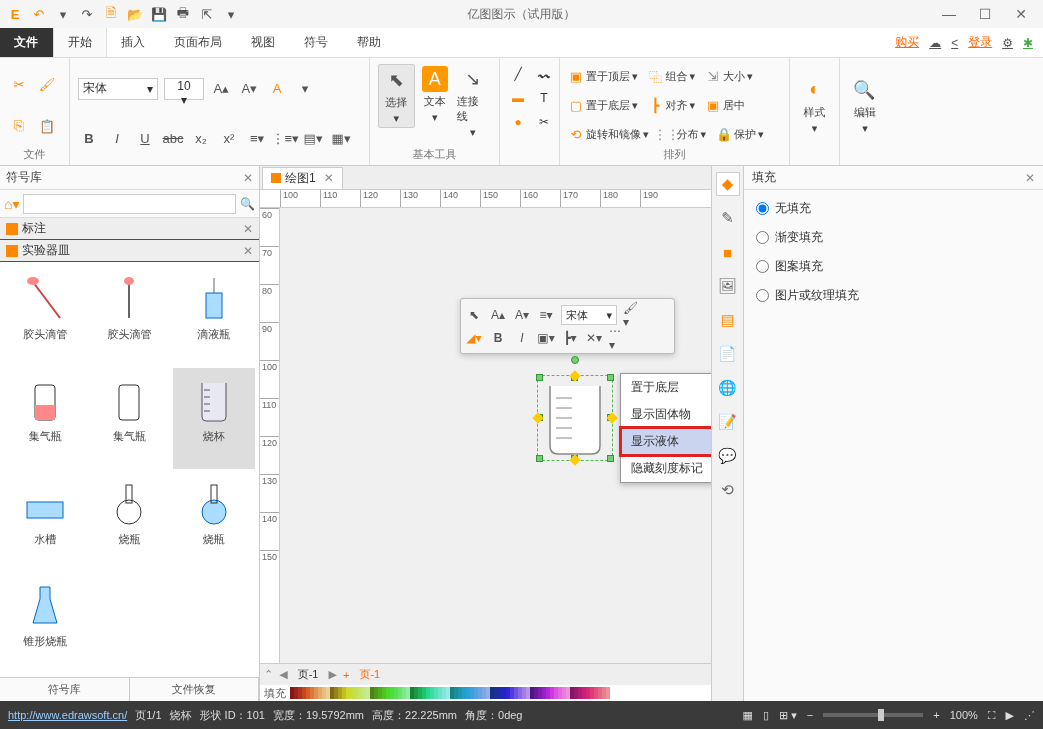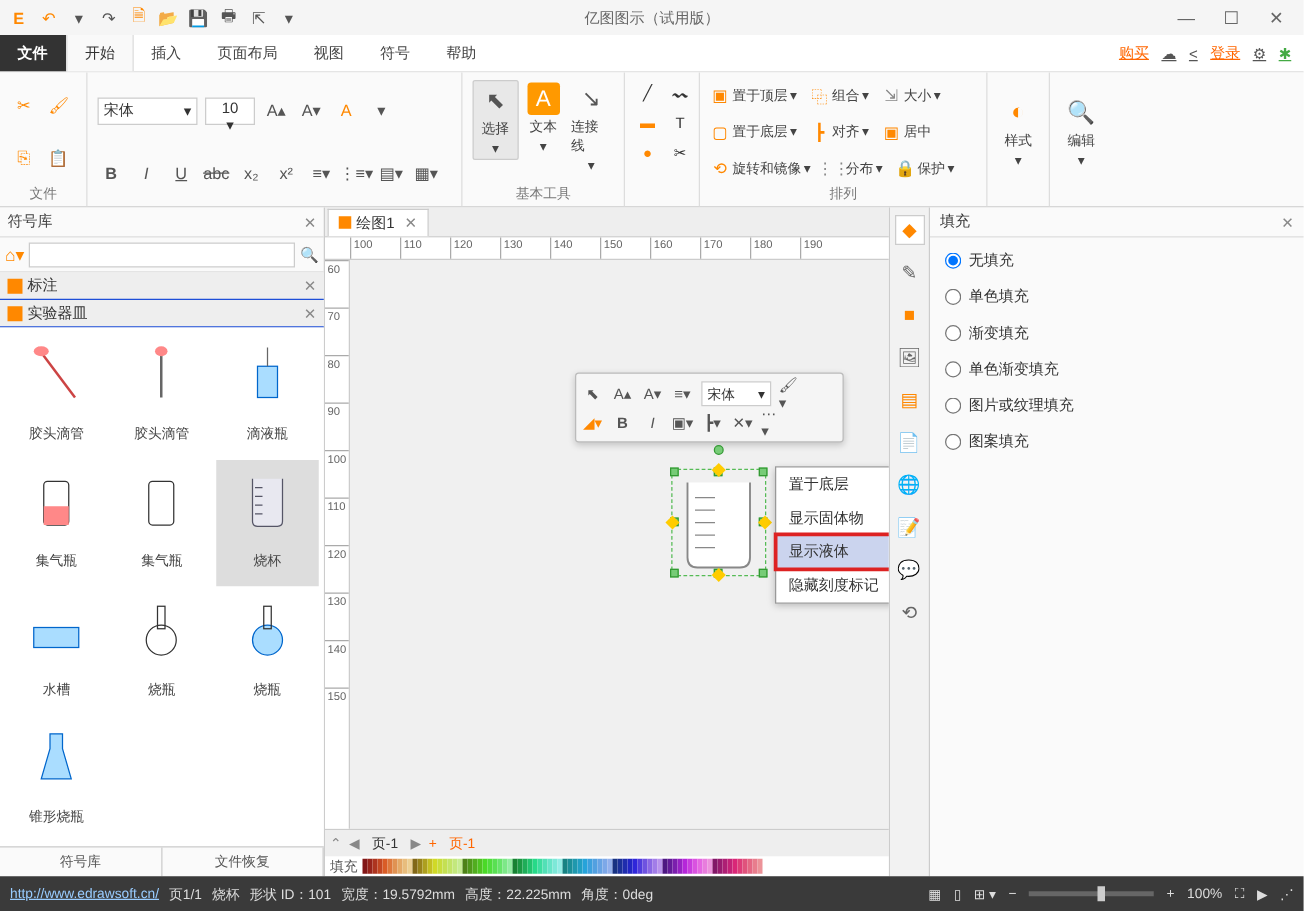--- a/index.html
+++ b/index.html
@@ -50,21 +50,21 @@
 .leftpanel .hdr { height:24px; display:flex; align-items:center; padding:0 6px; border-bottom:1px solid #ddd; font-size:12px; color:#444; }
 .leftpanel .hdr .close { margin-left:auto; color:#888; }
 .leftpanel .search { height:28px; display:flex; align-items:center; padding:2px 4px; gap:4px; border-bottom:1px solid #ddd; }
 .leftpanel .search .home { color:#f80; font-size:14px; }
 .leftpanel .search input { flex:1; border:1px solid #ccc; height:20px; padding:0 4px; }
 .leftpanel .search .mag { color:#666; }
 .leftpanel .cat { height:22px; background:#eee; display:flex; align-items:center; padding:0 6px; border-bottom:1px solid #1d4ed8; font-size:12px; }
 .leftpanel .cat .sq { width:12px; height:12px; background:#f80; margin-right:4px; }
 .leftpanel .cat .close { margin-left:auto; color:#888; }
 .leftpanel .grid { flex:1; overflow:auto; display:grid; grid-template-columns: repeat(3,1fr); gap:2px; padding:4px; background:#fff; }
-.leftpanel .cell { display:flex; flex-direction:column; align-items:center; padding:4px 0; gap:14px; }
+.leftpanel .cell { display:flex; flex-direction:column; align-items:center; padding:4px 0; gap:2px; }
 .leftpanel .cell.sel { background:#ddd; }
 .leftpanel .cell .thumb { width:50px; height:55px; display:flex; align-items:center; justify-content:center; }
 .leftpanel .cell .lbl { font-size:11px; color:#444; }
 .leftpanel .bottom-tabs { height:24px; border-top:1px solid #ccc; display:flex; }
 .leftpanel .bottom-tabs .btab { flex:1; display:flex; align-items:center; justify-content:center; font-size:11px; color:#555; border-right:1px solid #ccc; }
 
 
 .canvaswrap { flex:1; display:flex; flex-direction:column; position:relative; background:#e9e9e9; }
 .doctab { height:24px; background:#eee; display:flex; align-items:center; border-bottom:1px solid #ccc; }
 .doctab .tab { background:#fff; border:1px solid #ccc; border-bottom:none; padding:2px 8px; display:flex; align-items:center; gap:4px; font-size:12px; margin-left:2px; }
@@ -622,37 +622,29 @@
       <span>填充</span>
       <span class="close">✕</span>
     </div>
     <div class="opts">
       <label class="opt">
           <input type="radio" name="fill" checked="" style="">
           <span>无填充</span>
         </label>
       <label class="opt">
           <input type="radio" name="fill" style="">
-          <span>单色填充</span>
-        </label>
-      <label class="opt">
-          <input type="radio" name="fill" style="">
           <span>渐变填充</span>
         </label>
       <label class="opt">
           <input type="radio" name="fill" style="">
-          <span>单色渐变填充</span>
+          <span>图案填充</span>
         </label>
       <label class="opt">
           <input type="radio" name="fill" style="">
           <span>图片或纹理填充</span>
-        </label>
-      <label class="opt">
-          <input type="radio" name="fill" style="">
-          <span>图案填充</span>
         </label>
     </div>
   </div>
 </div>
 
 <div class="statusbar">
   <a>http://www.edrawsoft.cn/</a>
   <span>页1/1</span>
   <span>烧杯</span>
   <span>形状 ID：101</span>

